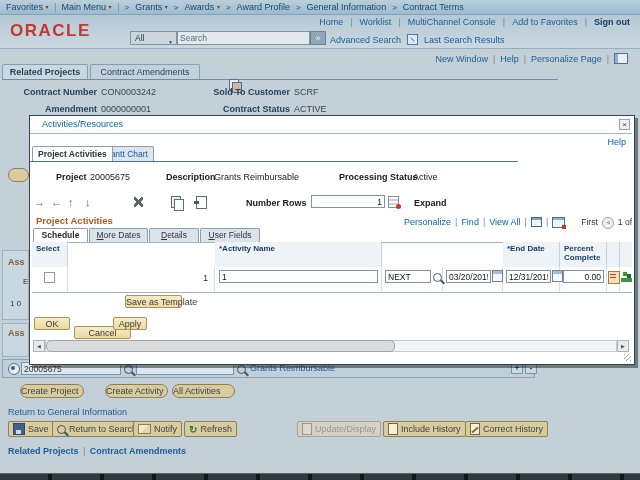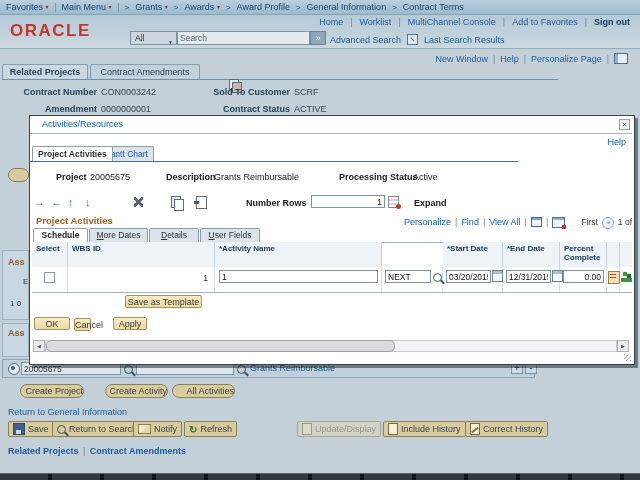--- a/index.html
+++ b/index.html
@@ -29,21 +29,21 @@
   #toplinks{right:10px;top:17px;display:flex;gap:7px;align-items:center}
   #advrow{left:330px;top:34px;display:flex;gap:6px;align-items:center}
   .ilsr{width:9px;height:9px;border:1px solid #4a7ba6;background:#dce9f3;position:relative}
   .ilsr::after{content:"";position:absolute;width:5px;height:1px;background:#4a7ba6;transform:rotate(45deg);left:2px;top:4px}
   #pagebar{right:12px;top:53px;display:flex;gap:5px;align-items:center}
   .ipp{width:12px;height:9px;border:1px solid #51708c;background:linear-gradient(90deg,#8fb2d1 0 3px,#e8f0f6 3px)}
   
   .ptab{position:absolute;top:64px;height:15px;border:1px solid #84a0b2;border-bottom:none;border-radius:2px 2px 0 0;font-size:9px;color:#29455c;text-align:center;line-height:15px;box-sizing:border-box;cursor:pointer}
   #tabline{left:2px;top:79px;width:556px;height:1px;background:#6f8fa5}
   
-  .dbtn{position:absolute;background:#d8cb9e;border:1px solid #8d8057;color:#3f4347;font-size:9px;text-align:right;line-height:13px;box-sizing:border-box;border-radius:7px;cursor:pointer;white-space:nowrap}
+  .dbtn{position:absolute;background:#d8cb9e;border:1px solid #8d8057;color:#3f4347;font-size:9px;text-align:left;line-height:13px;box-sizing:border-box;border-radius:7px;cursor:pointer;white-space:nowrap}
   .tbtn{position:absolute;background:#d8cb9e;border:1px solid #8d8057;color:#3f4347;font-size:9px;box-sizing:border-box;border-radius:2px;cursor:pointer;display:flex;align-items:center;gap:3px;padding:0 4px;height:16px;white-space:nowrap}
   .tbtn.dis{background:#d3d2c4;color:#93988f;border-color:#a6a696}
   .icpy2{width:8px;height:9px;border:1px solid #5c6c78;background:#e8eef2;position:relative}
   .icpy2::after{content:"";position:absolute;left:2px;top:2px;width:8px;height:9px;border:1px solid #5c6c78;background:#c9b6ac}
   .secbox{position:absolute;background:#c9d7e0;border:1px solid #9db1c0;box-sizing:border-box}
   .frag{color:#8a5c30;font-weight:bold;font-size:9px}
   .radio{position:absolute;width:10px;height:10px;border-radius:50%;border:1px solid #5a6c7a;background:#e8eef2}
   .radio::after{content:"";position:absolute;left:2px;top:2px;width:4px;height:4px;border-radius:50%;background:#2e5f8f}
   .mag{position:absolute;width:7px;height:7px;border:1px solid #3f5361;border-radius:50%}
   .mag::after{content:"";position:absolute;width:5px;height:2px;background:#3f5361;right:-4px;bottom:-2px;transform:rotate(45deg)}
@@ -278,23 +278,21 @@
     <span class="fs85" style="color:#333">1 of</span>
   </div>
 
   <div class="stab on" style="left:3px;width:55px">Schedule</div>
   <div class="stab off" style="left:59px;width:59px"><span class="flu">More Dates</span></div>
   <div class="stab off" style="left:119px;width:50px"><span class="flu">Details</span></div>
   <div class="stab off" style="left:170px;width:60px"><span class="flu">User Fields</span></div>
 
   <div class="a" id="gridbox"></div>
   <div class="hc" style="left:2px;width:36px">Select</div>
-  <div class="hc" style="left:38px;width:147px">WBS ID</div>
   <div class="hc" style="left:185px;width:167px">*Activity Name</div>
-  <div class="hc" style="left:413px;width:60px">*Start Date</div>
   <div class="hc" style="left:473px;width:57px">*End Date</div>
   <div class="hc" style="left:530px;width:47px">Percent Complete</div>
   <div class="hc" style="left:577px;width:13px"></div>
   <div class="hc" style="left:590px;width:12px;border-right:none"></div>
 
   <div class="rc" style="left:2px;width:36px"></div>
   <div class="rc" style="left:38px;width:147px"></div>
   <div class="rc" style="left:185px;width:167px"></div>
   <div class="rc" style="left:352px;width:61px"></div>
   <div class="rc" style="left:413px;width:60px"></div>
@@ -309,23 +307,23 @@
   <input class="tin" style="left: 355px; top: 154px; width: 46px;" value="NEXT">
   <span class="mag" style="left:403px;top:157px"></span>
   <input class="tin" style="left: 416px; top: 154px; width: 45px;" value="03/20/2015">
   <span class="cal" style="left:462px;top:154px"></span>
   <input class="tin" style="left: 476px; top: 154px; width: 45px;" value="12/31/2015">
   <span class="cal" style="left:522px;top:154px"></span>
   <input class="tin rt" style="left: 533px; top: 154px; width: 41px;" value="0.00">
   <span class="inote" style="left:578px;top:155px"></span>
   <span class="ires" style="left:591px;top:155px"></span>
 
-  <div class="mbtn" style="left:95px;top:179px;width:77px;height:13px">Save as Template</div>
+  <div class="mbtn" style="left:95px;top:179px;width:57px;height:13px">Save as Template</div>
   <div class="mbtn" style="left:4px;top:201px;width:36px;height:13px">OK</div>
-  <div class="mbtn" style="left:44px;top:202px;width:17px;height:13px">Cancel</div>
+  <div class="mbtn" style="left:44px;top:210px;width:57px;height:13px">Cancel</div>
   <div class="mbtn" style="left:83px;top:201px;width:34px;height:13px">Apply</div>
 
   <div class="strack" style="left:15px;top:224px;width:572px;height:12px"></div>
   <div class="sbtn" style="left:3px;top:224px">◀</div>
   <div class="sthumb" style="left:16px;top:224px;width:349px;height:12px"></div>
   <div class="sbtn" style="left:587px;top:224px">▶</div>
   <div class="grip" style="left:594px;top:238px"></div>
 </div>
 
 </body></html>

